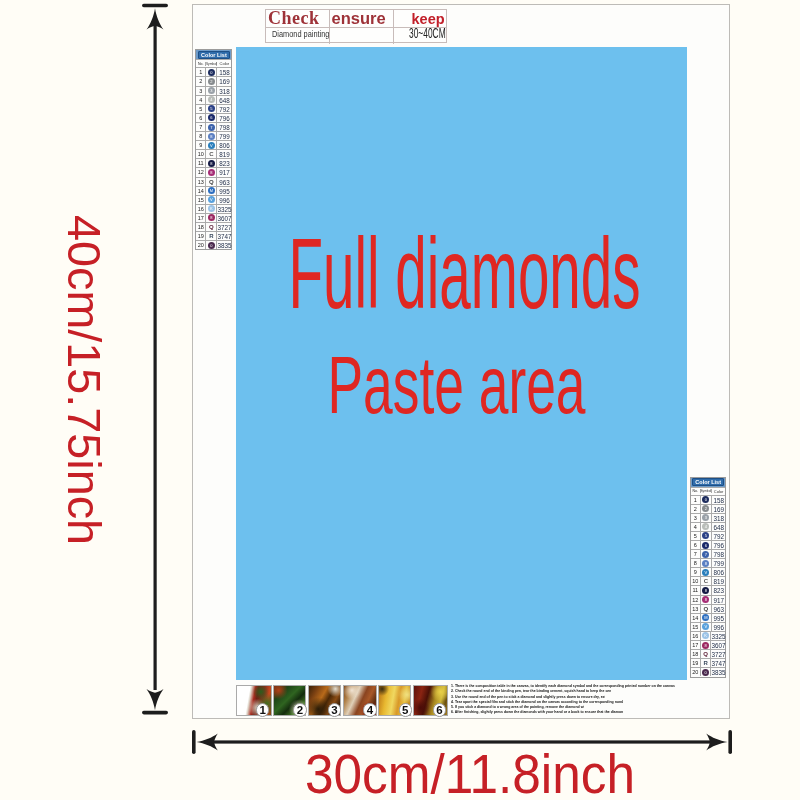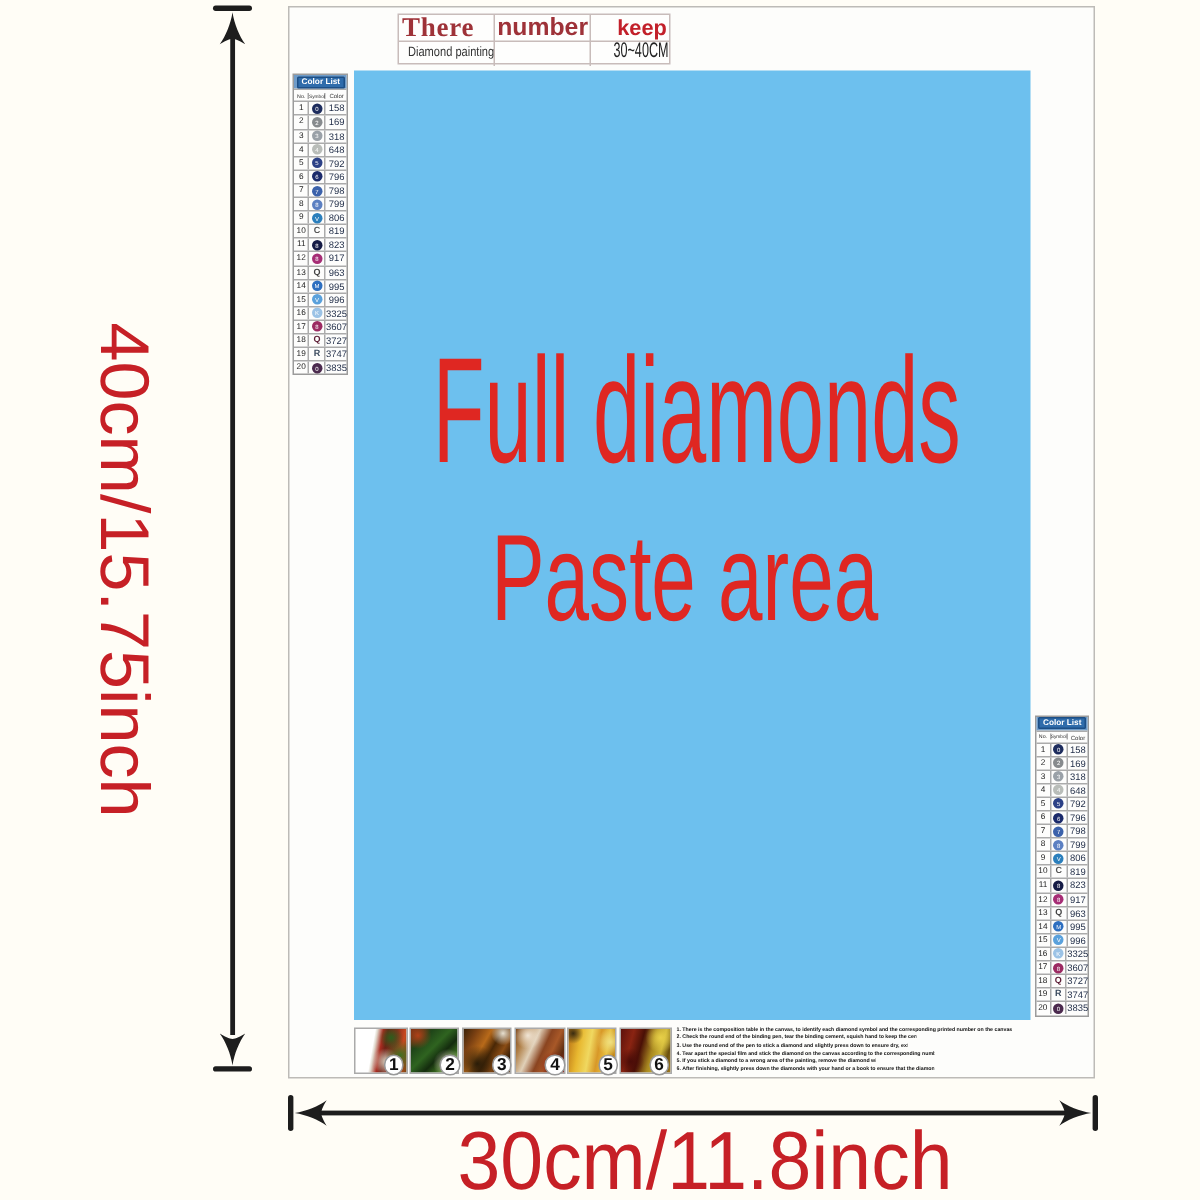--- a/index.html
+++ b/index.html
@@ -31,23 +31,23 @@
 </svg>
 
 <div class="abs" style="left:264.5px;top:9px;width:182.5px;height:33.5px;border:1px solid #c8bcba;box-sizing:border-box;background:#fefefd;">
 
   <div class="abs" style="left:0;top:0;width:100%;height:18px;border-bottom:1px solid #c8bcba;box-sizing:border-box;"></div>
 
   <div class="abs" style="left:63px;top:0;width:1px;height:33.5px;background:#c8bcba;"></div>
 
   <div class="abs" style="left:127.5px;top:0;width:1px;height:33.5px;background:#c8bcba;"></div>
 
-  <div class="abs" style="left:2.5px;top:-1.5px;font-family:'Liberation Serif',serif;font-weight:bold;font-size:18px;line-height:18px;color:#9e3238;letter-spacing:0.5px;">There</div>
-
-  <div class="abs" style="left:66px;top:0px;font-weight:bold;font-size:16.5px;line-height:17px;color:#9e3238;">number</div>
+  <div class="abs" style="left:2.5px;top:-1.5px;font-family:'Liberation Serif',serif;font-weight:bold;font-size:18px;line-height:18px;color:#9e3238;letter-spacing:0.5px;">Check</div>
+
+  <div class="abs" style="left:66px;top:0px;font-weight:bold;font-size:16.5px;line-height:17px;color:#9e3238;">ensure</div>
 
   <div class="abs" style="left:146px;top:1.5px;font-weight:bold;font-size:14.5px;line-height:14.5px;color:#c2202a;">keep</div>
 
   <div class="abs" style="left:6px;top:19px;font-size:9px;color:#333;transform:scaleX(0.82);transform-origin:0 0;white-space:nowrap;">Diamond painting</div>
 
   <div class="abs" style="left:143px;top:15px;font-size:14px;color:#222;transform:scaleX(0.6);transform-origin:0 0;white-space:nowrap;">30~40CM</div>
 </div>
 
 <svg class="abs" style="left:135px;top:0px;" width="44" height="722" viewBox="0 0 44 722">
   <g fill="#1d1d1d" stroke="none">

